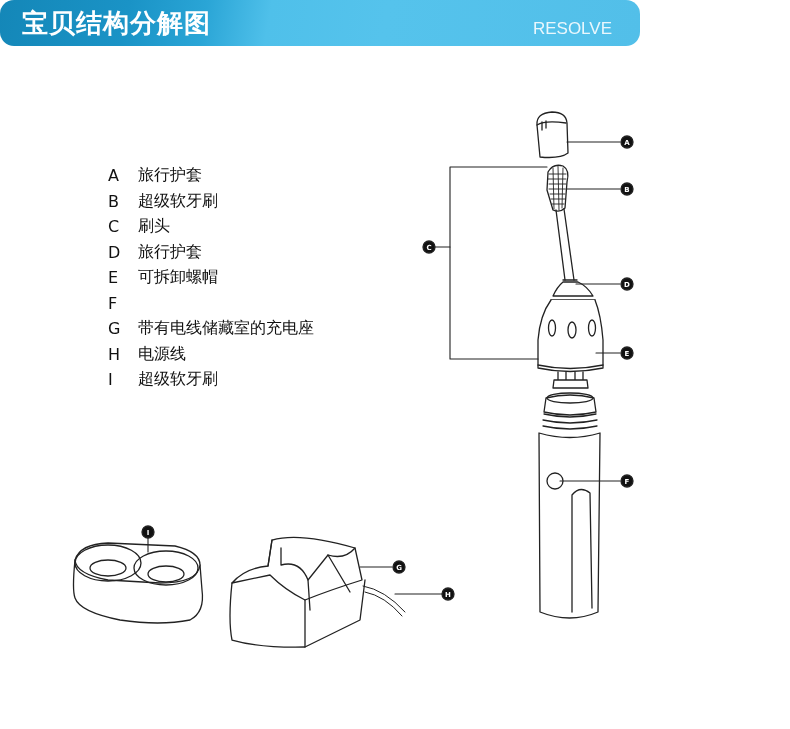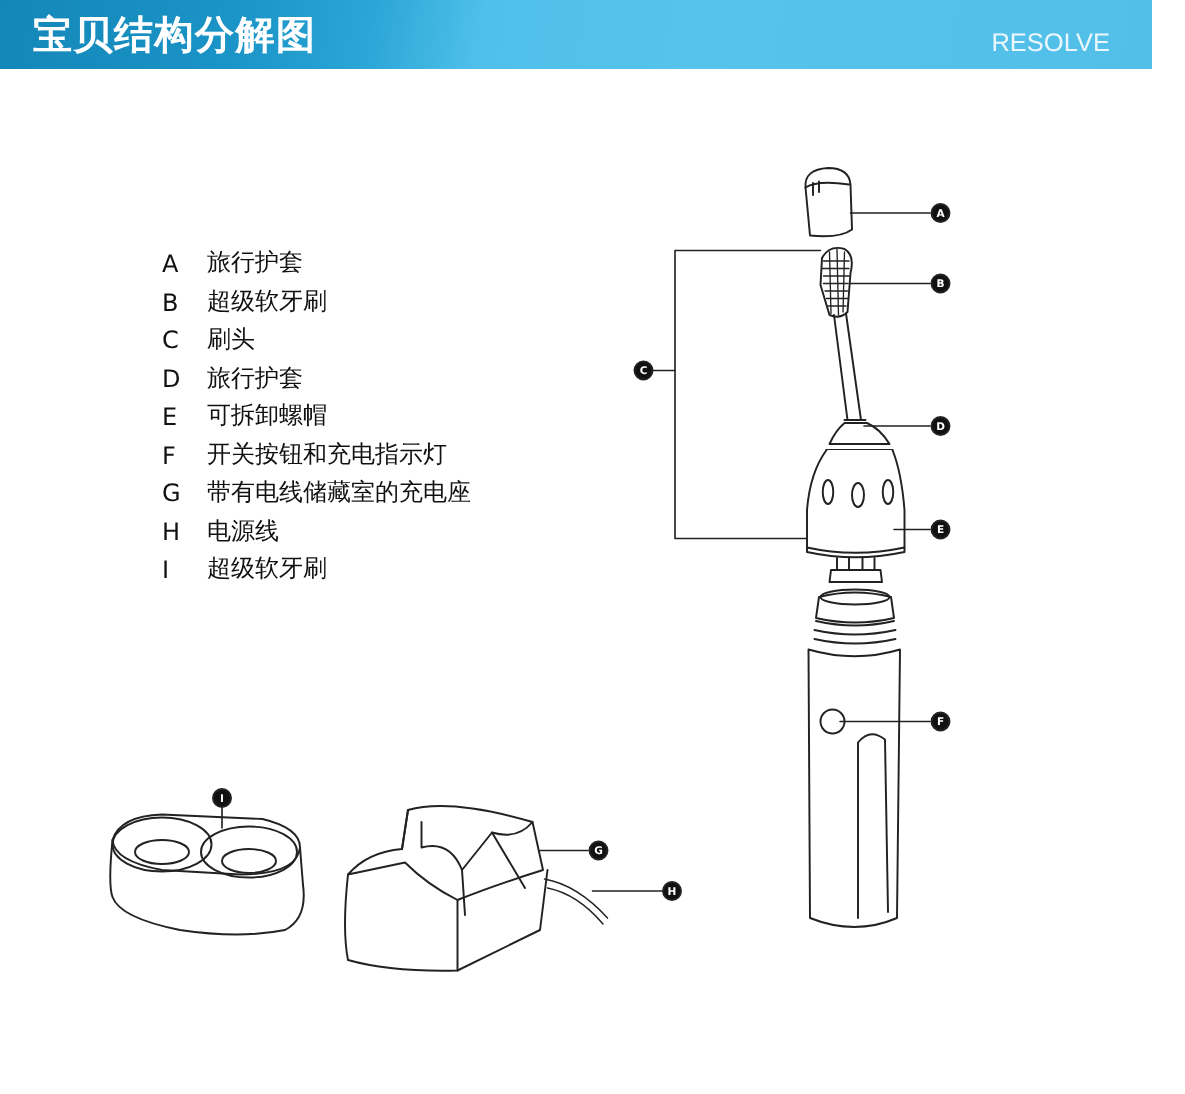--- a/index.html
+++ b/index.html
@@ -1,18 +1,18 @@
 <!DOCTYPE html>
 <html><head>
 <meta charset="utf-8">
 <style>
   html,body{margin:0;padding:0;background:#fff;}
   body{width:790px;height:729px;position:relative;overflow:hidden;font-family:"DejaVu Sans",sans-serif;}
-  .header{position:absolute;left:0;top:0;width:768px;height:46px;
-    background:linear-gradient(100deg,#1487b8 0%,#1a93c6 20%,#2aa5d6 32%,#4fc0ea 42%,#55c3ec 60%,#52bfe9 100%);}
+  .header{position:absolute;left:0;top:0;width:640px;height:46px;
+    background:linear-gradient(100deg,#1487b8 0%,#1a93c6 20%,#2aa5d6 32%,#4fc0ea 42%,#55c3ec 60%,#52bfe9 100%);border-radius:14px;}
   .header-title{position:absolute;left:22px;top:6px;color:#fff;font-size:26px;font-weight:bold;letter-spacing:1px;}
   .header-sub{position:absolute;right:28px;top:19px;color:#eaf7fd;font-family:"Liberation Sans",sans-serif;font-size:17px;}
   .legend{position:absolute;left:108px;top:163px;}
   .legend-row{height:25.5px;display:flex;align-items:center;font-size:16px;color:#111;}
   .legend-letter{width:30px;font-family:"DejaVu Sans",sans-serif;}
   .legend-text{font-family:Liberation Mono, monospace;}
   svg{position:absolute;left:0;top:0;}
   .callout text{font-family:"DejaVu Sans",sans-serif;font-weight:bold;font-size:7px;fill:#fff;}
 </style>
 </head>
@@ -39,21 +39,20 @@
   <div class="legend-row">
       <span class="legend-letter">D</span>
       <span class="legend-text">旅行护套</span>
     </div>
   <div class="legend-row">
       <span class="legend-letter">E</span>
       <span class="legend-text">可拆卸螺帽</span>
     </div>
   <div class="legend-row">
       <span class="legend-letter">F</span>
-      <span class="legend-text">开关按钮和充电指示灯</span>
     </div>
   <div class="legend-row">
       <span class="legend-letter">G</span>
       <span class="legend-text">带有电线储藏室的充电座</span>
     </div>
   <div class="legend-row">
       <span class="legend-letter">H</span>
       <span class="legend-text">电源线</span>
     </div>
   <div class="legend-row">

